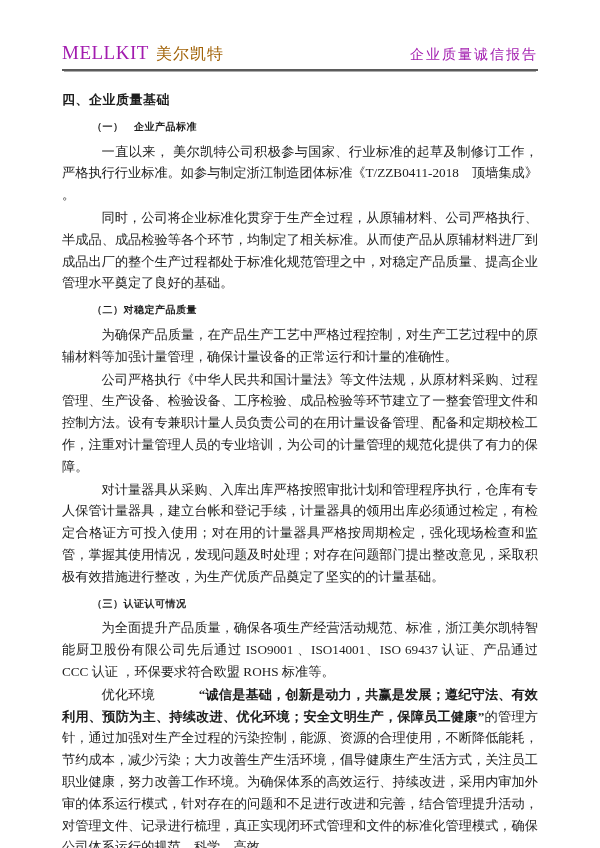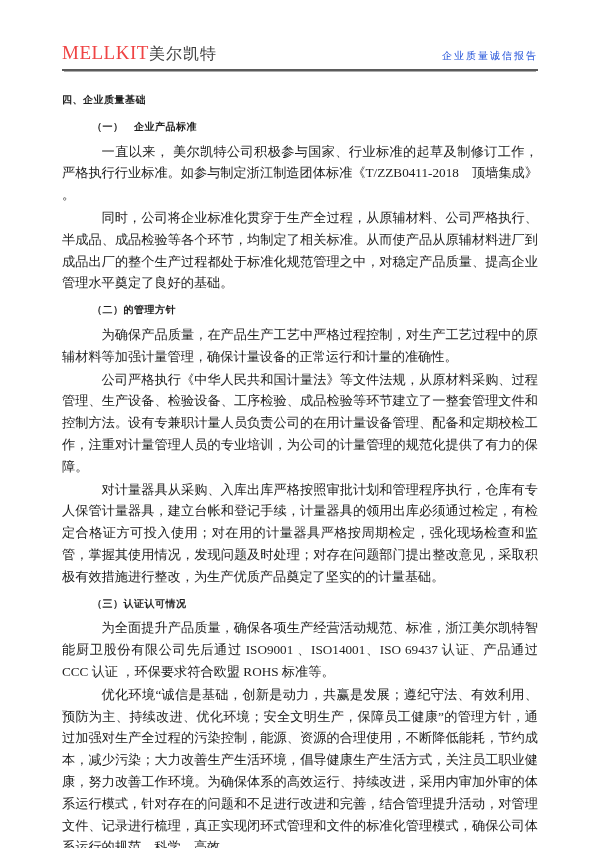--- a/index.html
+++ b/index.html
@@ -19,59 +19,60 @@
   .header {
     display: flex;
     justify-content: space-between;
     align-items: baseline;
     padding-bottom: 4px;
     border-bottom: 2px solid #5b5b5b;
     box-shadow: 0 3px 0 -2px #ababab;
   }
   .brand { white-space: nowrap; }
   .brand-en {
-    color: #ef4444;
+    color: #a21caf;
     font-size: 19px;
     letter-spacing: 0.5px;
   }
   .brand-cn {
-    color: #404040;
+    color: #a16207;
     font-size: 16px;
+    margin-left: 7px;
     letter-spacing: 1px;
   }
   .doc-title {
-    font-size: 10px;
-    color: #1d4ed8;
+    font-size: 14px;
+    color: #a21caf;
     letter-spacing: 2px;
   }
   
   .body-text {
     margin-top: 18px;
     font-size: 13.2px;
     line-height: 21.8px;
     text-align: justify;
   }
   .chapter {
-    font-size: 10px;
+    font-size: 13px;
     font-weight: bold;
     margin: 4px 0 4px 0;
     letter-spacing: 0.5px;
   }
   .sec-heading {
     font-size: 10px;
     font-weight: bold;
     margin: 5px 0 3px 0;
     text-indent: 3em;
     letter-spacing: 0.5px;
   }
   .para {
     margin: 0 0 1px 0;
     text-indent: 3em;
   }
-  .bold-quote { font-weight: normal; }
+  .bold-quote { font-weight: bold; margin-left: 44px; }
 </style>
 </head>
 <body>
 
 <div class="page">
 
   <header class="header">
     <div class="brand">
       <span class="brand-en">MELLKIT</span><span class="brand-cn">美尔凯特</span>
     </div>
@@ -79,21 +80,21 @@
   </header>
 
   <main class="body-text">
 
     <h1 class="chapter">四、企业质量基础</h1>
 
     <h2 class="sec-heading">（一）　企业产品标准</h2>
     <p class="para">一直以来， 美尔凯特公司积极参与国家、行业标准的起草及制修订工作，严格执行行业标准。如参与制定浙江制造团体标准《T/ZZB0411-2018　顶墙集成》 。</p>
     <p class="para">同时，公司将企业标准化贯穿于生产全过程，从原辅材料、公司严格执行、半成品、成品检验等各个环节，均制定了相关标准。从而使产品从原辅材料进厂到成品出厂的整个生产过程都处于标准化规范管理之中，对稳定产品质量、提高企业管理水平奠定了良好的基础。</p>
 
-    <h2 class="sec-heading">（二）的管理方针</h2>
+    <h2 class="sec-heading">（二）对稳定产品质量</h2>
     <p class="para">为确保产品质量，在产品生产工艺中严格过程控制，对生产工艺过程中的原辅材料等加强计量管理，确保计量设备的正常运行和计量的准确性。</p>
     <p class="para">公司严格执行《中华人民共和国计量法》等文件法规，从原材料采购、过程管理、生产设备、检验设备、工序检验、成品检验等环节建立了一整套管理文件和控制方法。设有专兼职计量人员负责公司的在用计量设备管理、配备和定期校检工作，注重对计量管理人员的专业培训，为公司的计量管理的规范化提供了有力的保障。</p>
     <p class="para">对计量器具从采购、入库出库严格按照审批计划和管理程序执行，仓库有专人保管计量器具，建立台帐和登记手续，计量器具的领用出库必须通过检定，有检定合格证方可投入使用；对在用的计量器具严格按周期检定，强化现场检查和监管，掌握其使用情况，发现问题及时处理；对存在问题部门提出整改意见，采取积极有效措施进行整改，为生产优质产品奠定了坚实的的计量基础。</p>
 
     <h2 class="sec-heading">（三）认证认可情况</h2>
     <p class="para">为全面提升产品质量，确保各项生产经营活动规范、标准，浙江美尔凯特智能厨卫股份有限公司先后通过 ISO9001 、ISO14001、ISO 69437  认证、产品通过 CCC 认证 ，环保要求符合欧盟 ROHS 标准等。</p>
     <p class="para"><span>优化环境</span><span class="bold-quote">“诚信是基础，创新是动力，共赢是发展；遵纪守法、有效利用、预防为主、持续改进、优化环境；安全文明生产，保障员工健康”</span><span>的管理方针，通过加强对生产全过程的污染控制，能源、资源的合理使用，不断降低能耗，节约成本，减少污染；大力改善生产生活环境，倡导健康生产生活方式，关注员工职业健康，努力改善工作环境。为确保体系的高效运行、持续改进，采用内审加外审的体系运行模式，针对存在的问题和不足进行改进和完善，结合管理提升活动，对管理文件、记录进行梳理，真正实现闭环式管理和文件的标准化管理模式，确保公司体系运行的规范、科学、高效。</span></p>
 
   </main>
 

